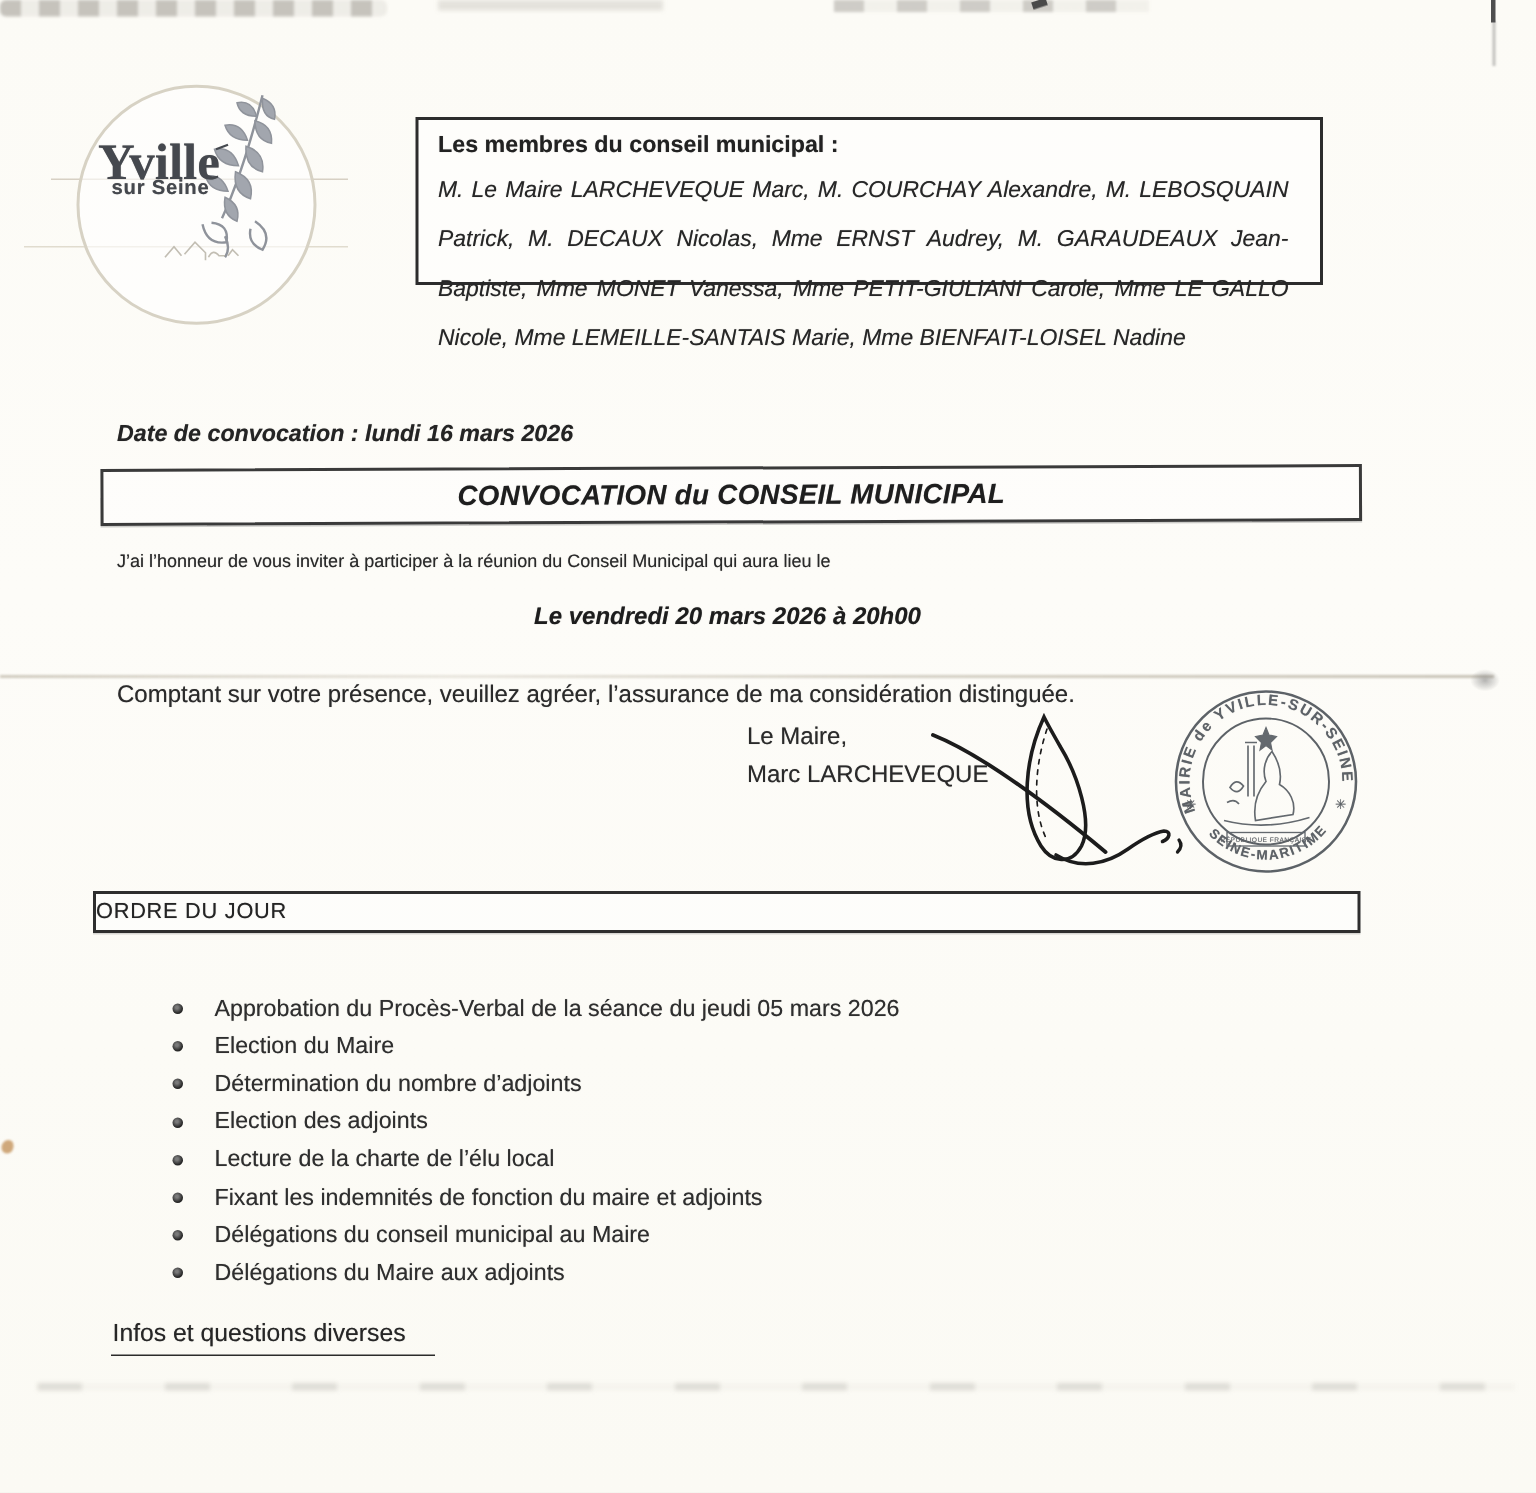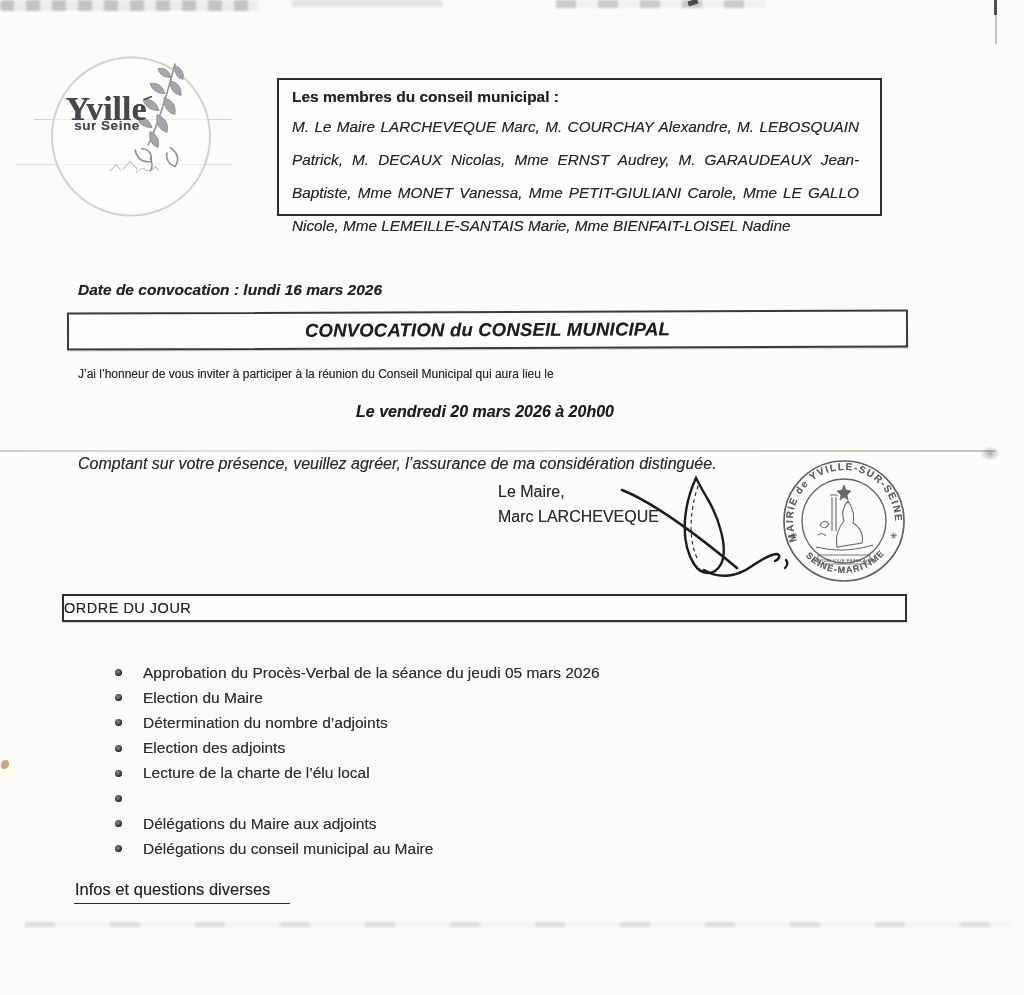--- a/index.html
+++ b/index.html
@@ -36,39 +36,39 @@
   .sm-speck{left:1px;top:760px;width:8px;height:9px;background:#c89a66;border-radius:60% 40% 55% 45%;filter:blur(.6px);opacity:.85;}
   .sm-bottom{left:25px;top:922px;width:985px;height:5px;
     background:repeating-linear-gradient(90deg,rgba(125,120,110,.22) 0 30px,rgba(150,145,135,.05) 30px 85px);
     filter:blur(1.3px);}
   .sm-logo-line1{left:34px;top:119px;width:198px;height:1px;background:rgba(205,198,182,.8);}
   .sm-logo-line2{left:16px;top:164px;width:216px;height:1px;background:rgba(212,206,190,.7);}
   
   #logo{position:absolute;left:28px;top:52px;width:210px;height:168px;}
   
   #members{
-    position:absolute;left:277px;top:78px;width:605px;height:138px;
+    position:absolute;left:277px;top:78px;width:605px;height:112px;
     border:2px solid #2c2c2c;box-sizing:border-box;padding:8px 21px 6px 13px;
     background:rgba(255,255,255,.55);
   }
   #members h2{margin:0 0 4px 0;font-size:15.5px;font-weight:bold;color:#222;}
   #members p{margin:0;font-size:15.3px;font-style:italic;line-height:33px;text-align:justify;color:#262626;}
   
   .dateline{position:absolute;left:78px;top:281px;font-size:15.5px;font-weight:bold;font-style:italic;color:#242424;}
   #titlebox{
     position:absolute;left:67px;top:311px;width:841px;height:38px;box-sizing:border-box;
     border:2px solid #3a3a3a;display:flex;align-items:center;justify-content:center;
     transform:rotate(-.22deg);background:rgba(255,255,255,.4);
     box-shadow:0 1px 0 rgba(60,60,60,.25);
   }
   #titlebox span{font-size:18.5px;font-weight:bold;font-style:italic;letter-spacing:.2px;color:#1e1e1e;}
   .intro{position:absolute;left:78px;top:367px;width:830px;font-size:12px;color:#2a2a2a;}
   .meeting{position:absolute;left:78px;top:403px;width:814px;text-align:center;
     font-size:16px;font-weight:bold;font-style:italic;color:#1d1d1d;}
-  .closing{position:absolute;left:78px;top:455px;width:870px;font-size:16px;color:#2a2a2a;font-style:italic;}
+  .closing{position:absolute;left:78px;top:455px;width:870px;font-size:16px;color:#2a2a2a;}
   
   #sigblock{position:absolute;left:498px;top:479px;width:185px;font-size:16px;color:#2a2a2a;line-height:25px;}
   #signature{position:absolute;left:600px;top:458px;width:210px;height:140px;}
   #stamp{position:absolute;left:778px;top:455px;width:134px;height:132px;opacity:.88;}
   
   #agendabox{
     position:absolute;left:62px;top:594px;width:845px;height:28px;box-sizing:border-box;
     border:2px solid #2e2e2e;display:flex;align-items:center;justify-content:flex-start;
     background:rgba(255,255,255,.45);box-shadow:0 1px 0 rgba(70,70,70,.2);
   }
@@ -213,26 +213,27 @@
     <li>
         <span class="blt"></span>
         <span class="blt-text">Election des adjoints</span>
       </li>
     <li>
         <span class="blt"></span>
         <span class="blt-text">Lecture de la charte de l’élu local</span>
       </li>
     <li>
         <span class="blt"></span>
+        <span class="blt-text">Fixant les indemnités de fonction du maire et adjoints</span>
+      </li>
+    <li>
+        <span class="blt"></span>
+        <span class="blt-text">Délégations du conseil municipal au Maire</span>
       </li>
     <li>
         <span class="blt"></span>
         <span class="blt-text">Délégations du Maire aux adjoints</span>
       </li>
-    <li>
-        <span class="blt"></span>
-        <span class="blt-text">Délégations du conseil municipal au Maire</span>
-      </li>
   </ul>
 
   <div class="infos">Infos et questions diverses</div>
 
 </div>
 
 </body></html>

